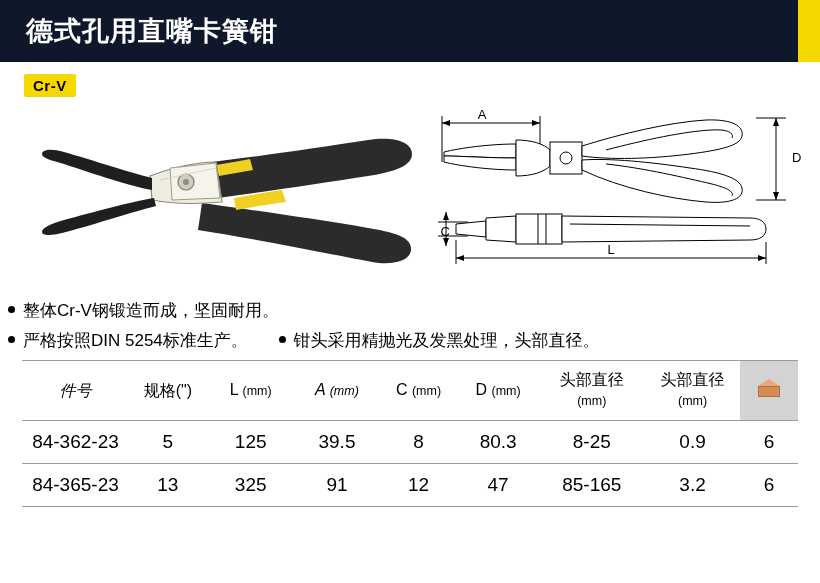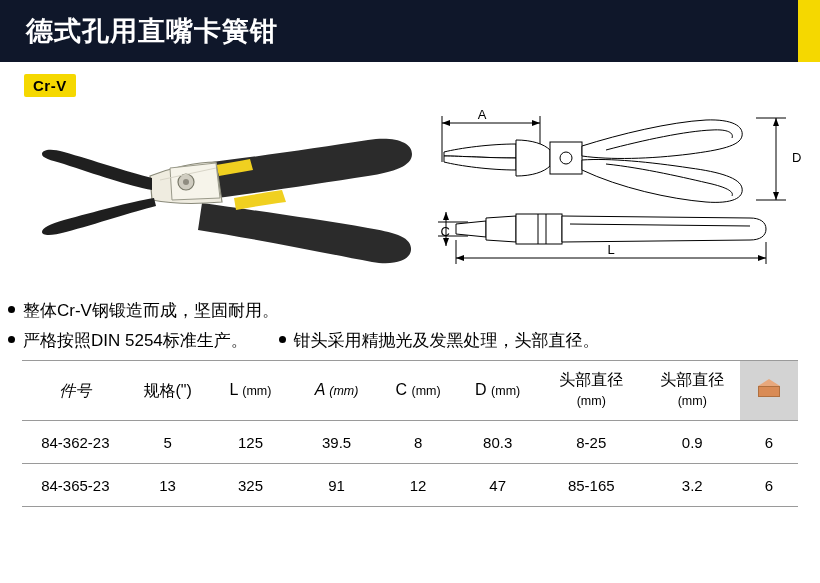--- a/index.html
+++ b/index.html
@@ -130,21 +130,21 @@
     font-size: 16px;
     padding-top: 9px;
     padding-bottom: 9px;
     line-height: 20px;
   }
   table.spec thead th .unit {
     font-size: 12.5px;
   }
   table.spec tbody td {
     height: 30px;
-    font-size: 15px;
+    font-size: 19px;
   }
   .col-part { width: 108px; font-style: italic; }
   .col-size { width: 78px; }
   .col-l { width: 88px; }
   .col-a { width: 84px; font-style: italic; }
   .col-c { width: 78px; }
   .col-d { width: 80px; }
   .col-range { width: 108px; }
   .col-head { width: 96px; }
   .col-qty { width: 56px; }

